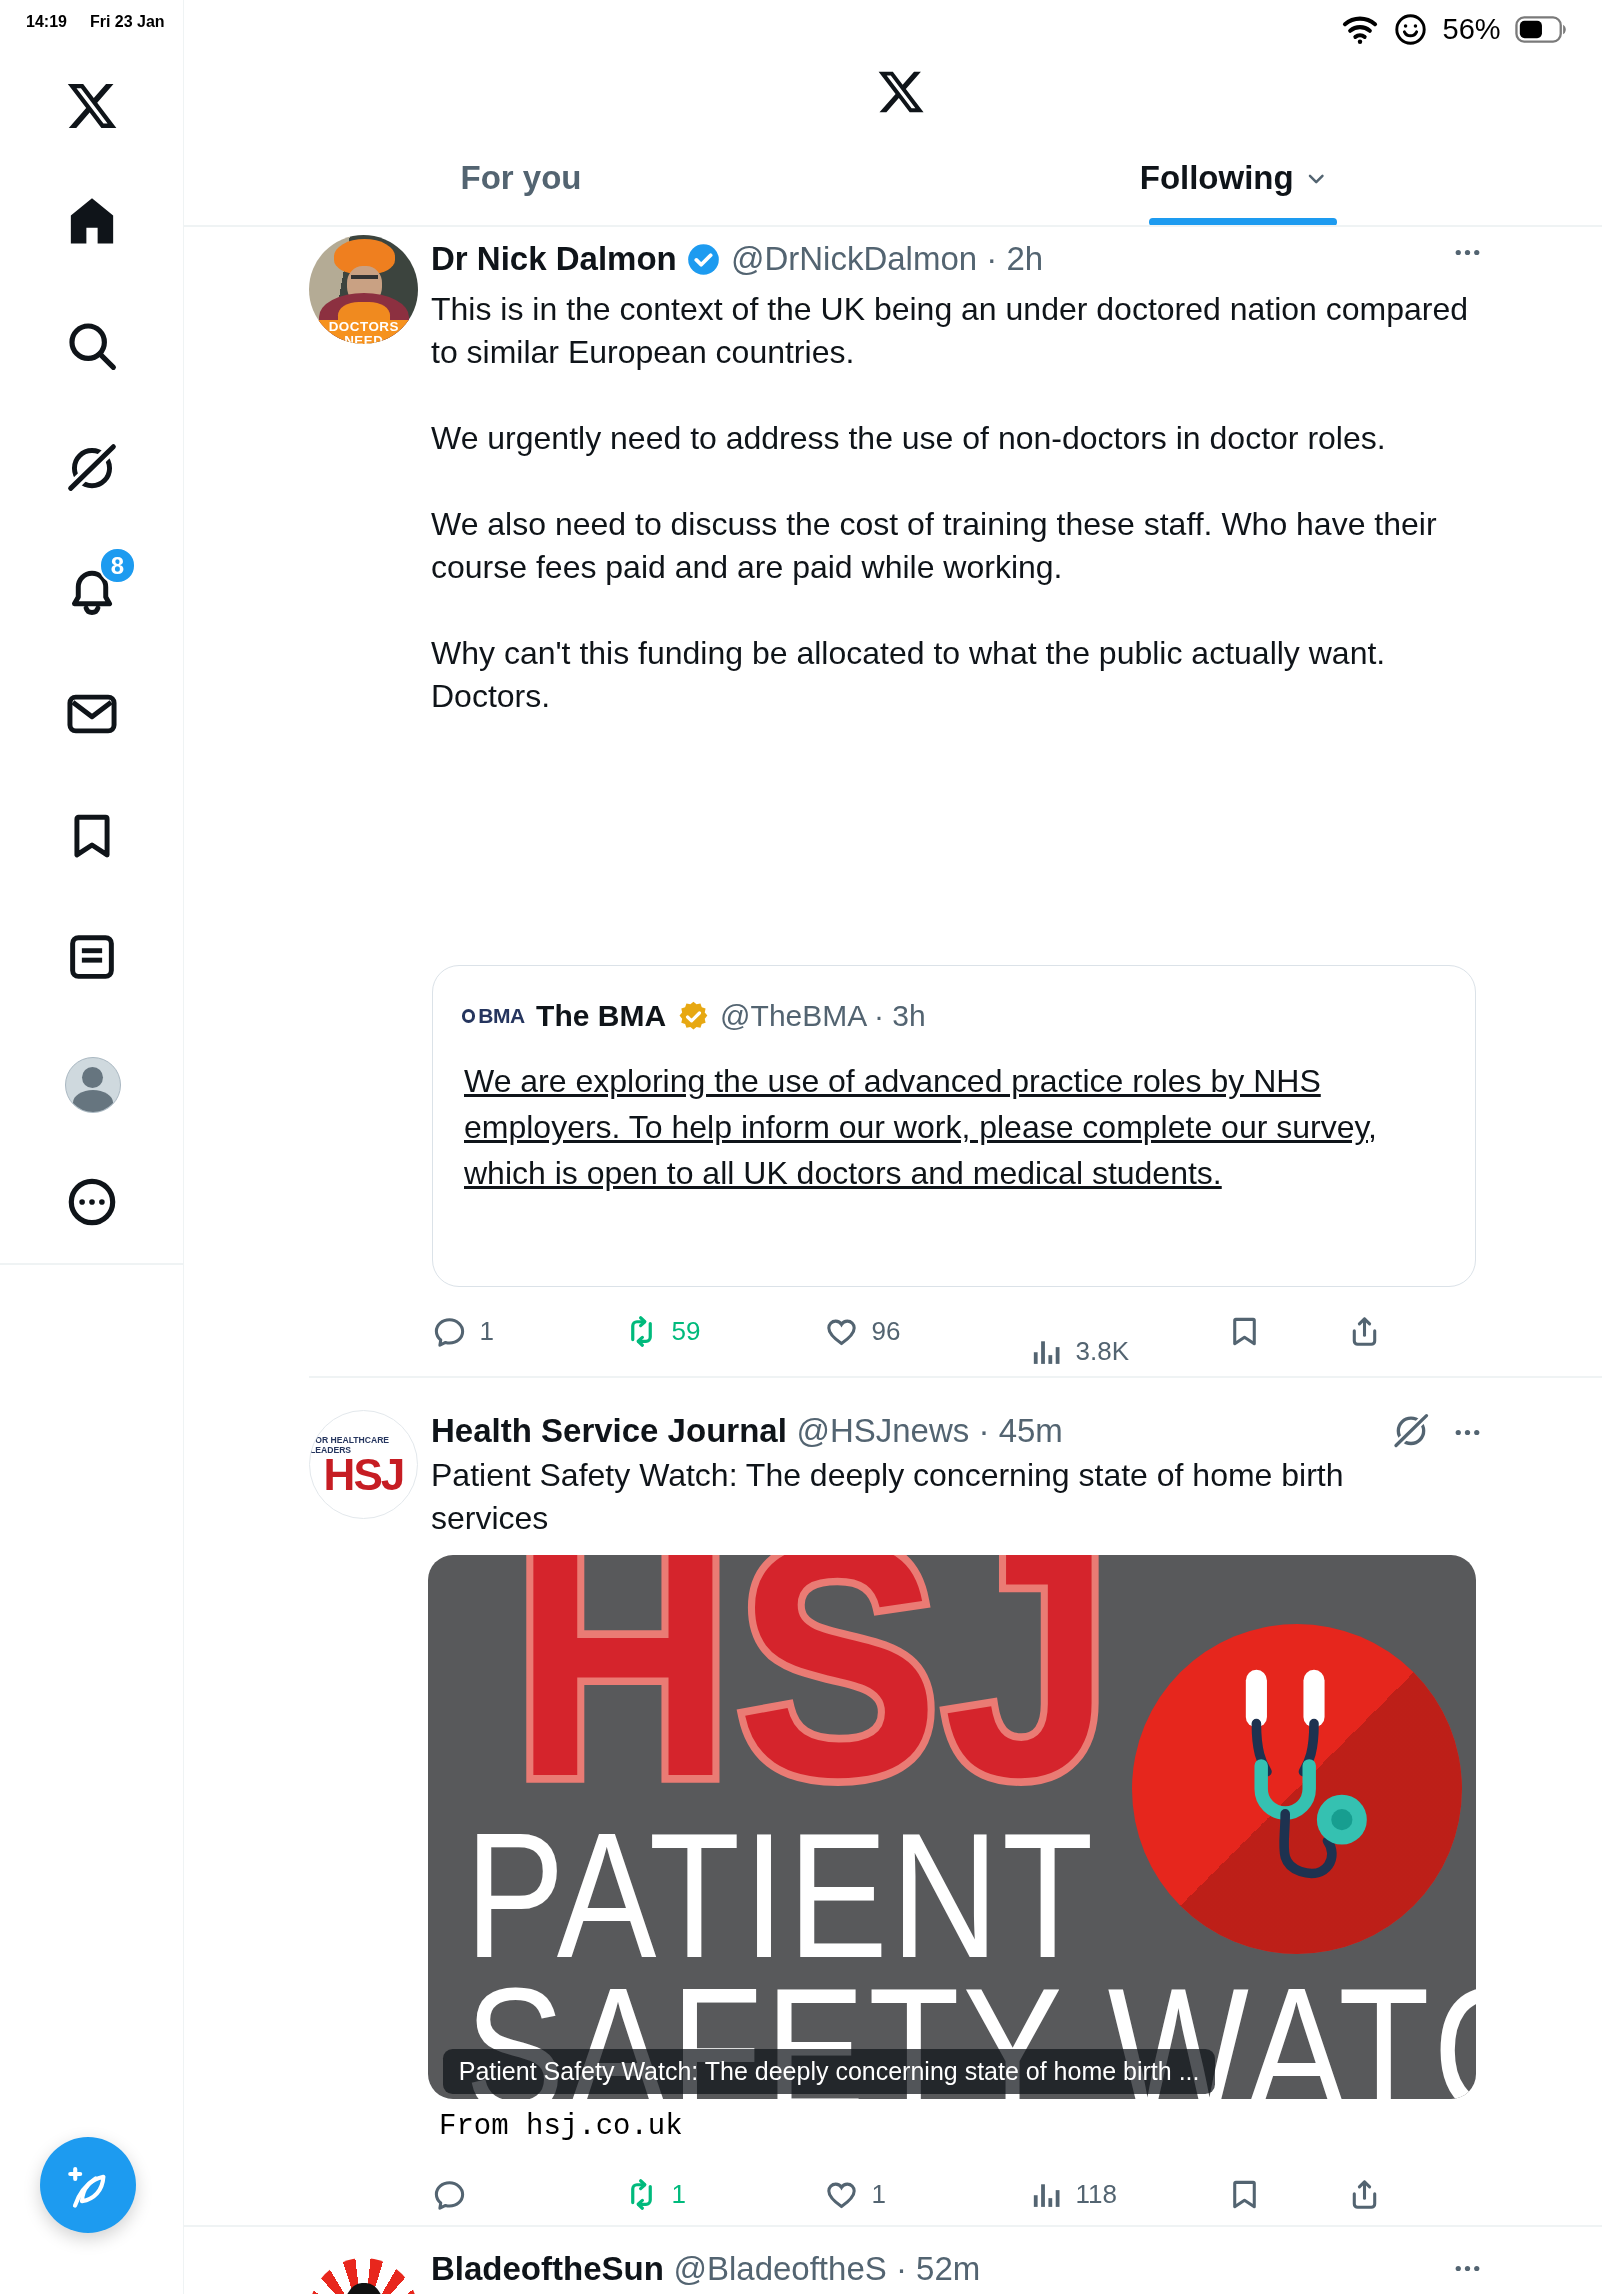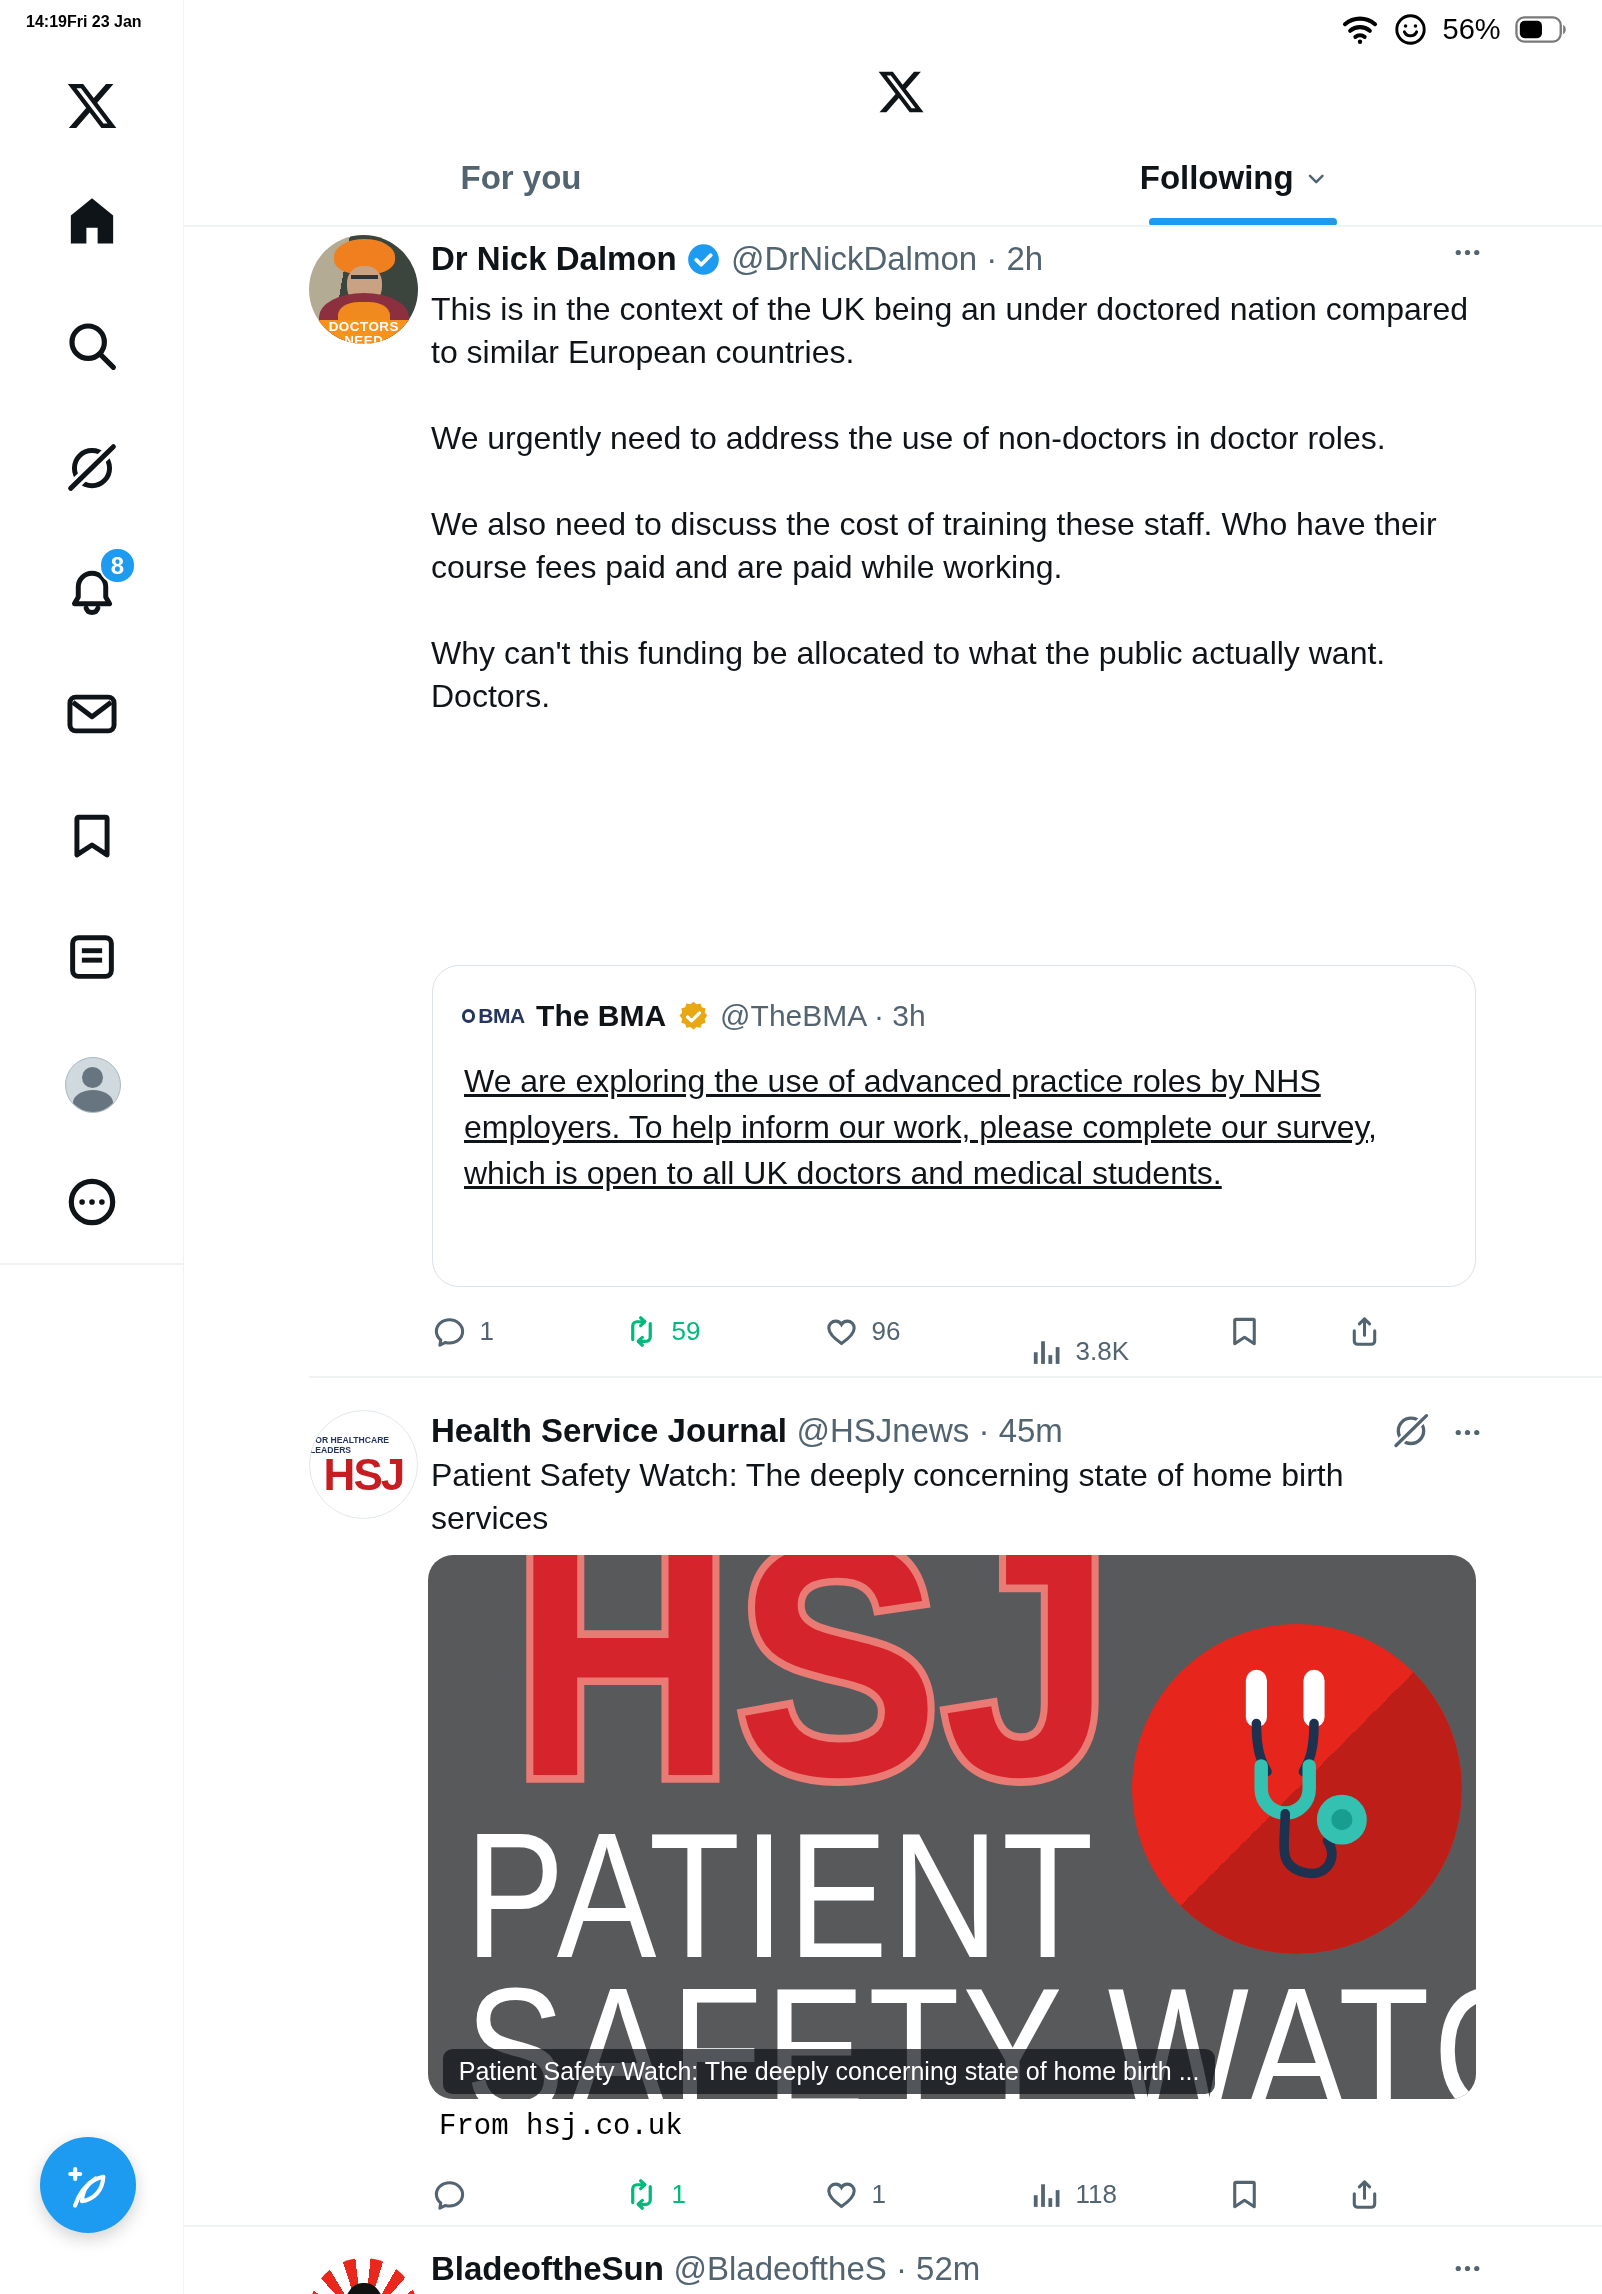--- a/index.html
+++ b/index.html
@@ -1,20 +1,20 @@
 <!DOCTYPE html>
 <html><head>
 <meta charset="utf-8">
 <style>
   html,body{margin:0;padding:0;background:#fff;}
   .page{position:relative;width:1602px;height:2294px;background:#fff;overflow:hidden;
         font-family:"Liberation Sans",sans-serif;color:#0f1419;}
   .abs{position:absolute;}
   
-  .statusbar-left{position:absolute;left:26px;top:13.4px;display:flex;
+  .statusbar-left{position:absolute;left:26px;top:13.4px;display:flex;gap:23px;
 entfont-size:29px;font-weight:600;color:#000;}
   .statusbar-right{position:absolute;right:35px;top:11.5px;display:flex;align-items:center;gap:14.4px;color:#000;}
   .battery-pct{font-size:29px;font-weight:500;}
   
   .sidebar{position:absolute;left:0;top:0;width:184px;height:2294px;border-right:1.9px solid #eff3f4;box-sizing:border-box;}
   .side-icon{position:absolute;left:65px;width:54px;height:54px;color:#0f1419;}
   .side-divider{position:absolute;left:0;top:1263px;width:183px;height:1.9px;background:#eff3f4;}
   .notif-badge{position:absolute;left:99px;top:547px;min-width:37px;height:37px;border-radius:18px;
      background:#1d9bf0;color:#fff;font-size:24px;font-weight:700;display:flex;align-items:center;justify-content:center;
      border:2.9px solid #fff;box-sizing:border-box;}

